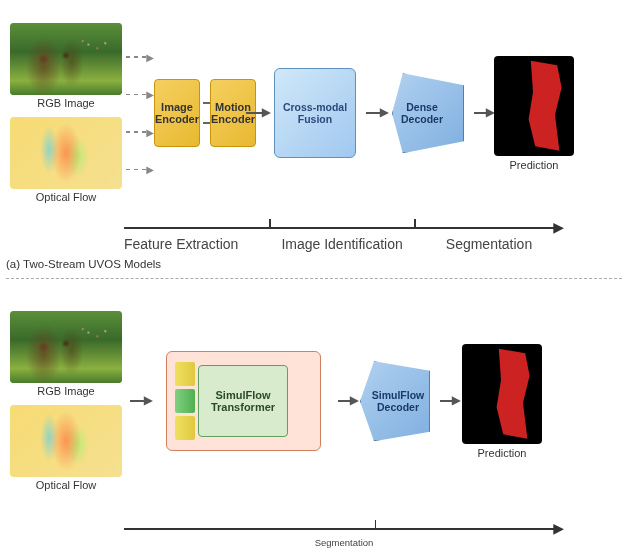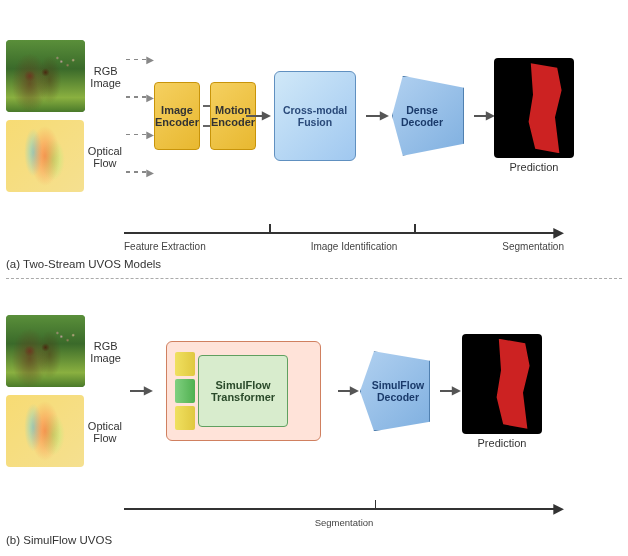--- a/index.html
+++ b/index.html
@@ -365,21 +365,21 @@
     .dual-input-col {
       display: flex;
       flex-direction: column;
       gap: 8px;
       width: 120px;
       flex-shrink: 0;
     }
 
     .input-item {
       display: flex;
-      flex-direction: row;
+      flex-direction: column;
       align-items: center;
     }
   </style>
 </head>
 <body>
 
 <div class="diagram-container">
 
   <div class="top-section">
     <div class="top-diagram">
@@ -460,21 +460,21 @@
     </div>
 
     <div style="display:flex;flex-direction:column;align-items:center;width:100%;margin-top:4px;">
       <div style="width:440px;margin-left:60px;position:relative;height:16px;">
         <div style="position:absolute;top:50%;left:0;right:10px;height:2px;background:#333;"></div>
         <span style="position:absolute;right:0;top:50%;transform:translateY(-50%);font-size:14px;color:#333;">▶</span>
 
         <div style="position:absolute;left:33%;top:0;width:1.5px;height:10px;background:#333;"></div>
         <div style="position:absolute;left:66%;top:0;width:1.5px;height:10px;background:#333;"></div>
       </div>
-      <div style="width:440px;margin-left:60px;display:flex;justify-content:space-between;font-size:10px;color:#444;margin-top:1px;gap:43px;">
+      <div style="width:440px;margin-left:60px;display:flex;justify-content:flex-start;font-size:14px;color:#444;margin-top:1px;gap:43px;">
         <span>Feature Extraction</span>
         <span>Image Identification</span>
         <span>Segmentation</span>
       </div>
     </div>
     <div class="caption" style="margin-top:3px;">(a) Two-Stream UVOS Models</div>
   </div>
 
   <div class="bottom-section">
     <div class="bottom-diagram">
@@ -530,15 +530,14 @@
     <div style="display:flex;flex-direction:column;align-items:center;width:100%;margin-top:4px;">
       <div style="width:440px;margin-left:60px;position:relative;height:16px;">
         <div style="position:absolute;top:50%;left:0;right:10px;height:2px;background:#333;"></div>
         <span style="position:absolute;right:0;top:50%;transform:translateY(-50%);font-size:14px;color:#333;">▶</span>
         <div style="position:absolute;left:57%;top:0;width:1.5px;height:10px;background:#333;"></div>
       </div>
       <div style="width:440px;margin-left:60px;display:flex;justify-content:space-around;font-size:9.5px;color:#444;margin-top:1px;">
         <span>Segmentation</span>
       </div>
     </div>
-    <div class="caption" style="margin-top:3px;">(b) SimulFlow UVOS</div>
   </div>
 </div>
 
 </body></html>

